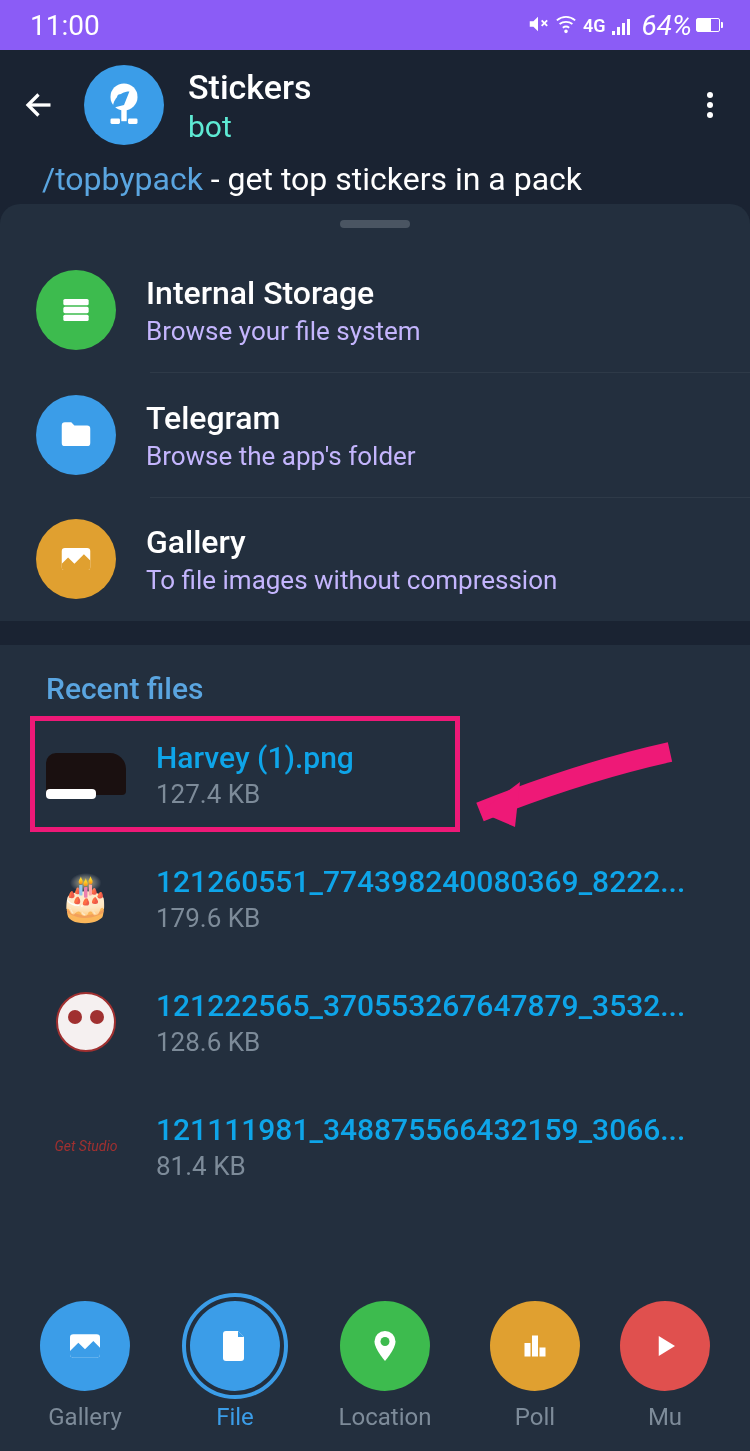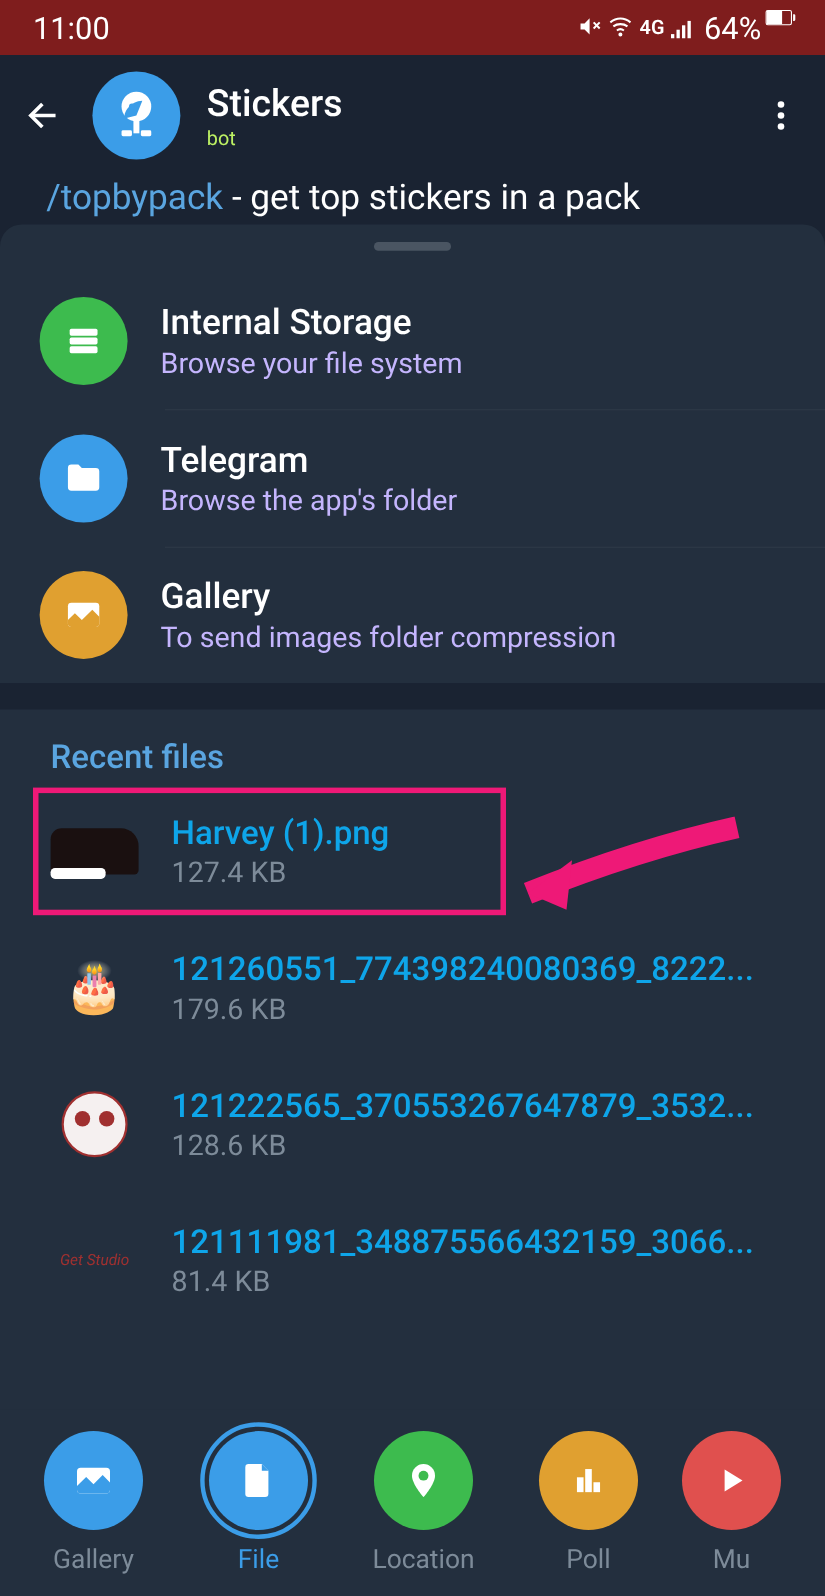--- a/index.html
+++ b/index.html
@@ -13,27 +13,27 @@
     position: relative;
   }
   
   
   .status-bar {
     height: 50px;
     display: flex;
     justify-content: space-between;
     align-items: center;
     padding: 0 30px;
-    background: #7f1d1d;
+    background: #8b5cf6;
     font-size: 28px;
   }
   .status-right { display: flex; align-items: center; gap: 10px; }
   .status-icons { display: flex; align-items: center; gap: 6px; }
   .status-4g { font-size: 18px; font-weight: 600; }
-  .battery-wrap { display: flex; gap: 4px; }
+  .battery-wrap { display: flex; align-items: center; gap: 4px; font-style: italic; }
   .battery {
     width: 24px; height: 14px;
     border: 1.5px solid #fff; border-radius: 2px;
     position: relative;
   }
   .battery::after {
     content: ""; position: absolute; right: -4px; top: 3px;
     width: 2px; height: 6px; background: #fff; border-radius: 0 1px 1px 0;
   }
   .battery-level { background: #fff; height: 100%; width: 64%; }
@@ -49,21 +49,21 @@
   }
   .back-btn { width: 40px; display:flex; align-items:center; justify-content:center; }
   .avatar-bot {
     width: 80px; height: 80px; border-radius: 50%;
     background: #3b9de8;
     display: flex; align-items: center; justify-content: center;
     position: relative;
   }
   .chat-title-block { flex: 1; }
   .chat-title { font-size: 34px; font-weight: 500; color: #fff; }
-  .chat-subtitle { font-size: 18px; color: #bef264; margin-top: 2px; }
+  .chat-subtitle { font-size: 30px; color: #5eead4; margin-top: 2px; }
   .more-btn { width: 40px; display:flex; align-items:center; justify-content:center; gap:4px; flex-direction:column;}
   .dot { width: 6px; height: 6px; border-radius: 50%; background: #fff; }
 
   
   .chat-peek {
     height: 44px;
     padding: 0 42px;
     font-size: 32px;
     color: #fff;
     overflow: hidden;
@@ -314,21 +314,21 @@
     <div class="divider-line"></div>
     <div class="storage-item">
       <div class="storage-icon bg-gold">
         <svg width="38" height="38" viewBox="0 0 24 24" fill="#fff">
             <rect x="3" y="5" width="18" height="14" rx="2"></rect>
             <path d="M3 15l4-4 4 4 6-6 4 4v4a2 2 0 0 1-2 2H5a2 2 0 0 1-2-2v-2z" fill="#e0a030"></path>
           </svg>
       </div>
       <div class="storage-text">
         <div class="storage-title">Gallery</div>
-        <div class="storage-sub">To send images folder compression</div>
+        <div class="storage-sub">To file images without compression</div>
       </div>
     </div>
   </div>
 
   <div class="section-gap"></div>
 
   <div class="recent-header">Recent files</div>
 
   <div class="file-item">
     <div class="highlight-box"></div>

